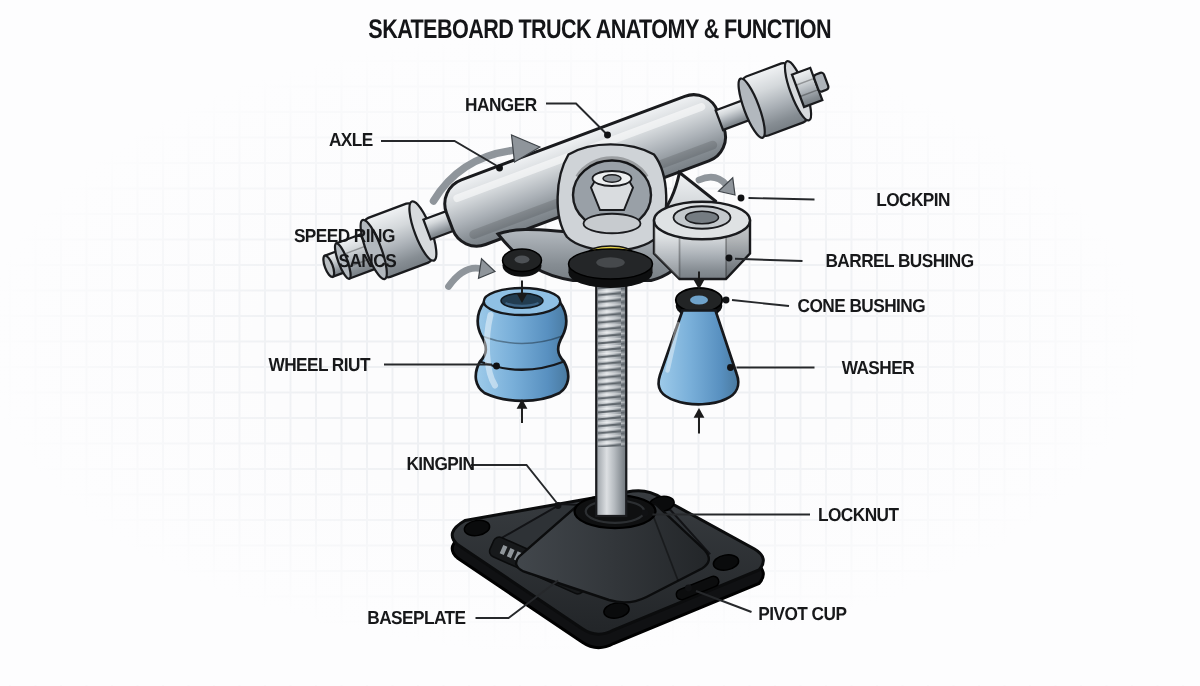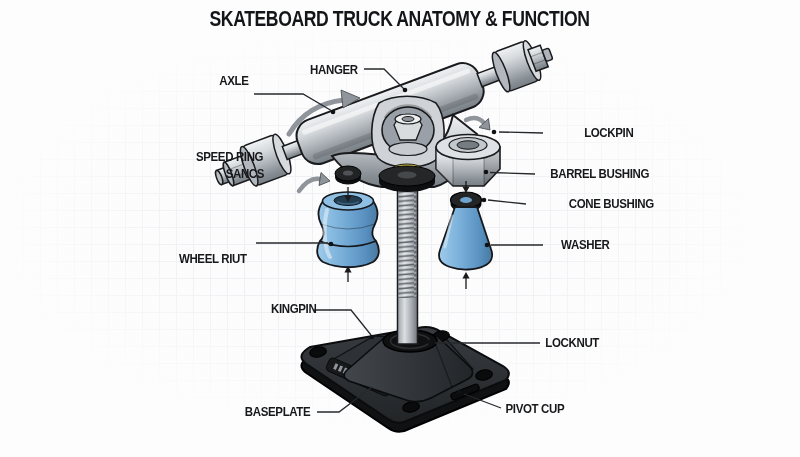--- a/index.html
+++ b/index.html
@@ -19,21 +19,21 @@
   .label{
     position:absolute;z-index:2;white-space:nowrap;
     font-weight:700;font-size:12.5px;letter-spacing:-0.4px;color:#17181a;
     line-height:14px;
   }
   .label .cond{display:inline-block;transform:scaleX(0.92);}
   .r{text-align:right;}
   .c{text-align:right;line-height:16.5px;}
   #title{
     position:absolute;top:7px;left:0;width:100%;text-align:center;z-index:2;
-    font-weight:700;font-size:22px;color:#141518;letter-spacing:-0.5px;line-height:24px;
+    font-weight:700;font-size:18px;color:#141518;letter-spacing:-0.5px;line-height:24px;
   }
   #title .cond{display:inline-block;transform:scaleX(0.8);transform-origin:center;}
 </style>
 </head>
 <body>
 
 <div id="stage">
 
   <div id="title"><span class="cond">SKATEBOARD TRUCK ANATOMY &amp; FUNCTION</span></div>
 
@@ -238,28 +238,28 @@
         <circle cx="372" cy="337" r="2.3" fill="#101113" stroke="none"></circle>
       <path d="M 540,343 L 435,343"></path>
         <circle cx="430" cy="342" r="2.3" fill="#101113" stroke="none"></circle>
       <path d="M 317,412 L 339,412 L 372,387"></path>
       <path d="M 501,408 L 464,394"></path>
         <circle cx="459" cy="392" r="2.3" fill="#101113" stroke="none"></circle>
     </g>
   </svg>
 
   <div class="label r" style="left:260px;top:63px;width:100px;"><span class="cond">HANGER</span></div>
-  <div class="label r" style="left:150px;top:74px;width:100px;"><span class="cond">AXLE</span></div>
+  <div class="label r" style="left:150px;top:86px;width:100px;"><span class="cond">AXLE</span></div>
   <div class="label c" style="left:146px;top:149px;width:120px;">
     <span class="cond">SPEED RING</span><br>
     <span class="cond">SANCS</span>
   </div>
-  <div class="label r" style="left:150px;top:252px;width:100px;"><span class="cond">WHEEL RIUT</span></div>
+  <div class="label r" style="left:150px;top:236px;width:100px;"><span class="cond">WHEEL RIUT</span></div>
   <div class="label" style="left:546px;top:126px;margin-left:36px;"><span class="cond">LOCKPIN</span></div>
   <div class="label" style="left:546px;top:167px;"><span class="cond">BARREL BUSHING</span></div>
-  <div class="label" style="left:528px;top:197px;margin-left:37px;"><span class="cond">CONE BUSHING</span></div>
+  <div class="label" style="left:528px;top:197px;"><span class="cond">CONE BUSHING</span></div>
   <div class="label" style="left:559px;top:238px;"><span class="cond">WASHER</span></div>
   <div class="label r" style="left:218px;top:302px;width:100px;"><span class="cond">KINGPIN</span></div>
   <div class="label" style="left:543px;top:336px;"><span class="cond">LOCKNUT</span></div>
   <div class="label r" style="left:213px;top:405px;width:100px;"><span class="cond">BASEPLATE</span></div>
   <div class="label" style="left:503px;top:402px;"><span class="cond">PIVOT CUP</span></div>
 
 </div>
 
 </body></html>

